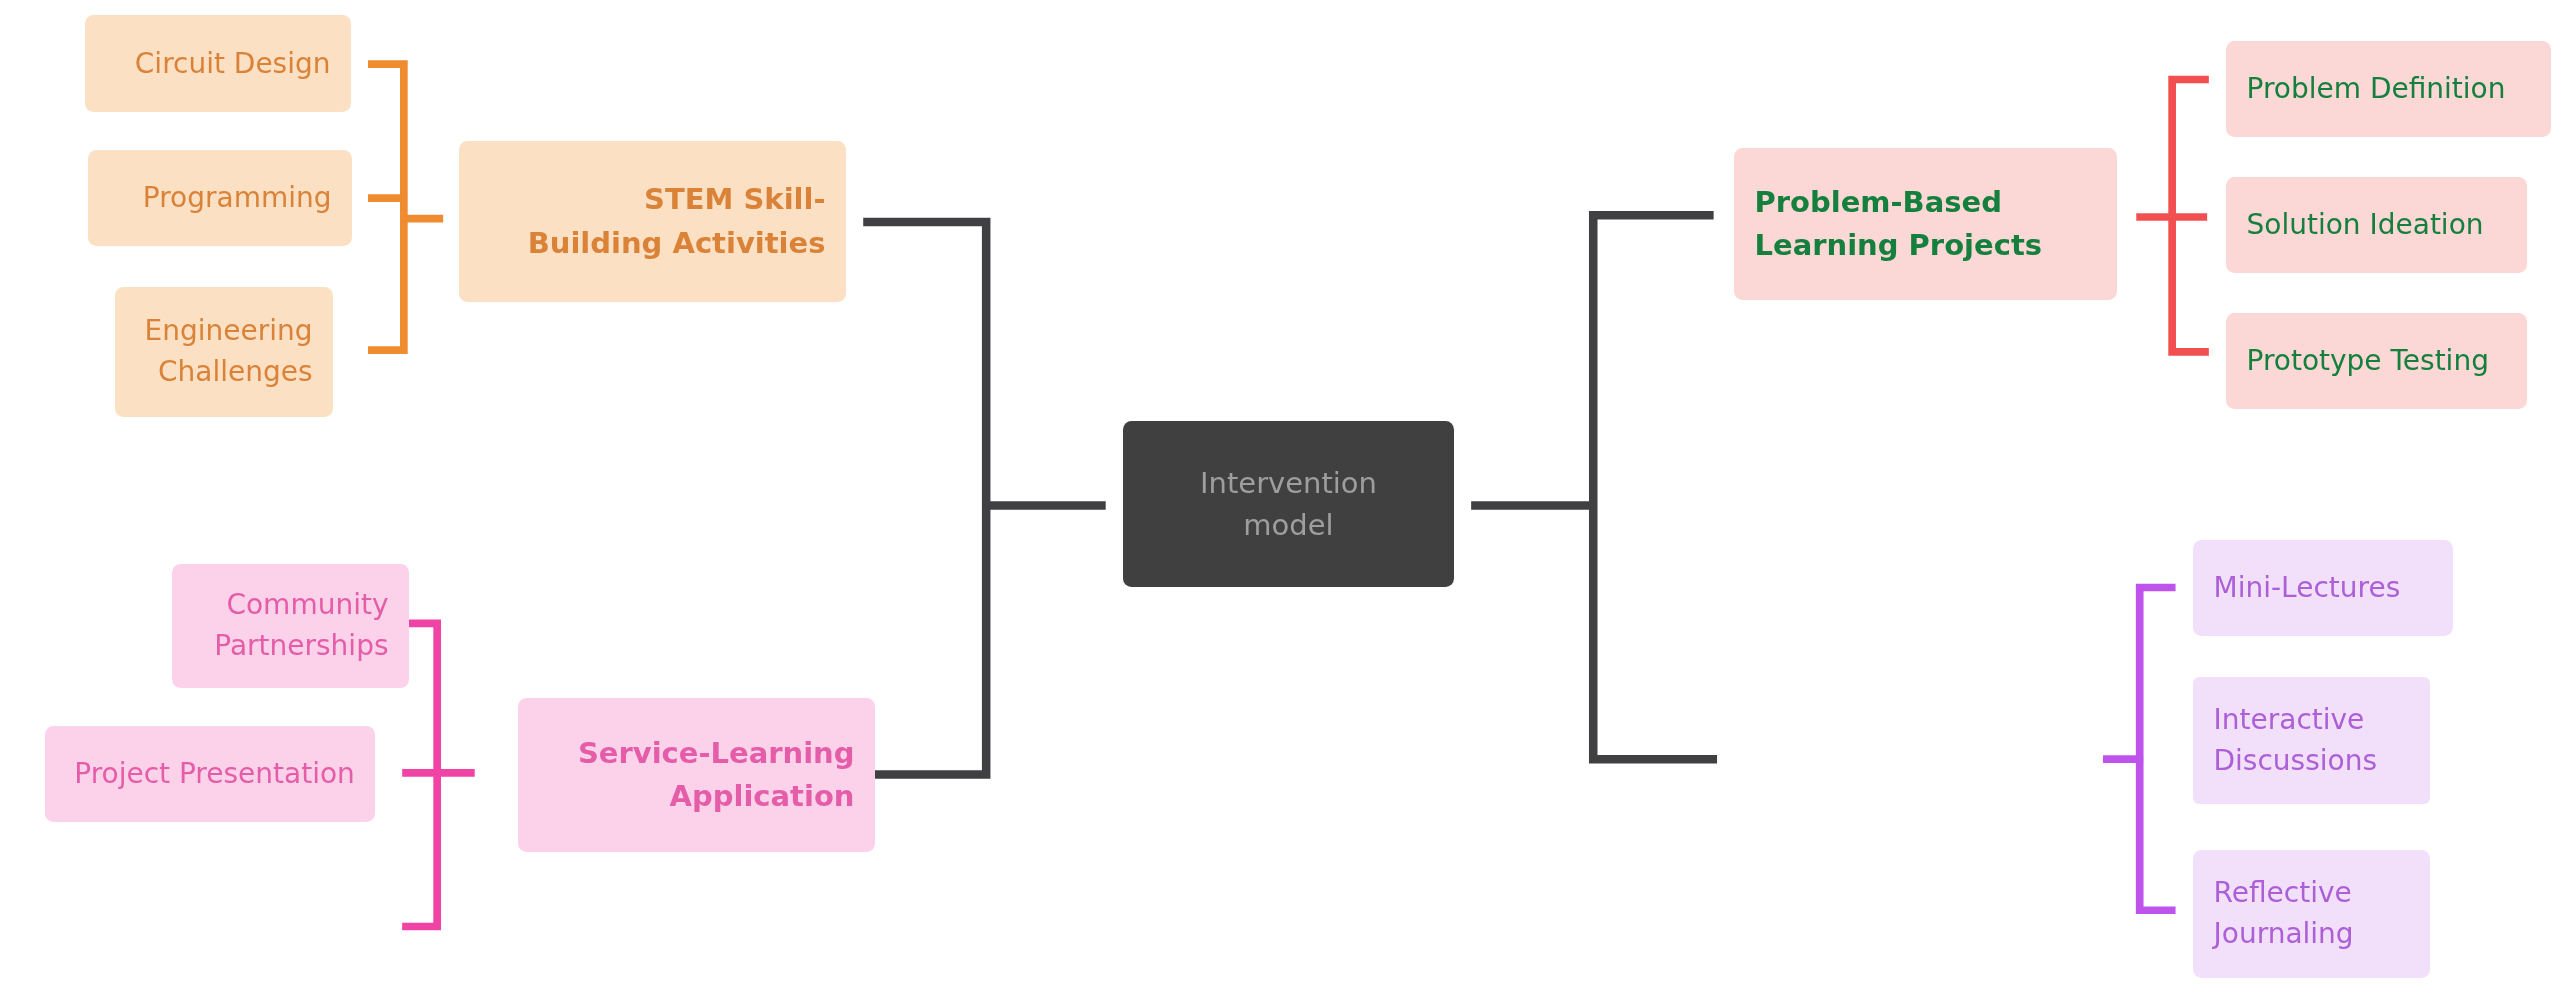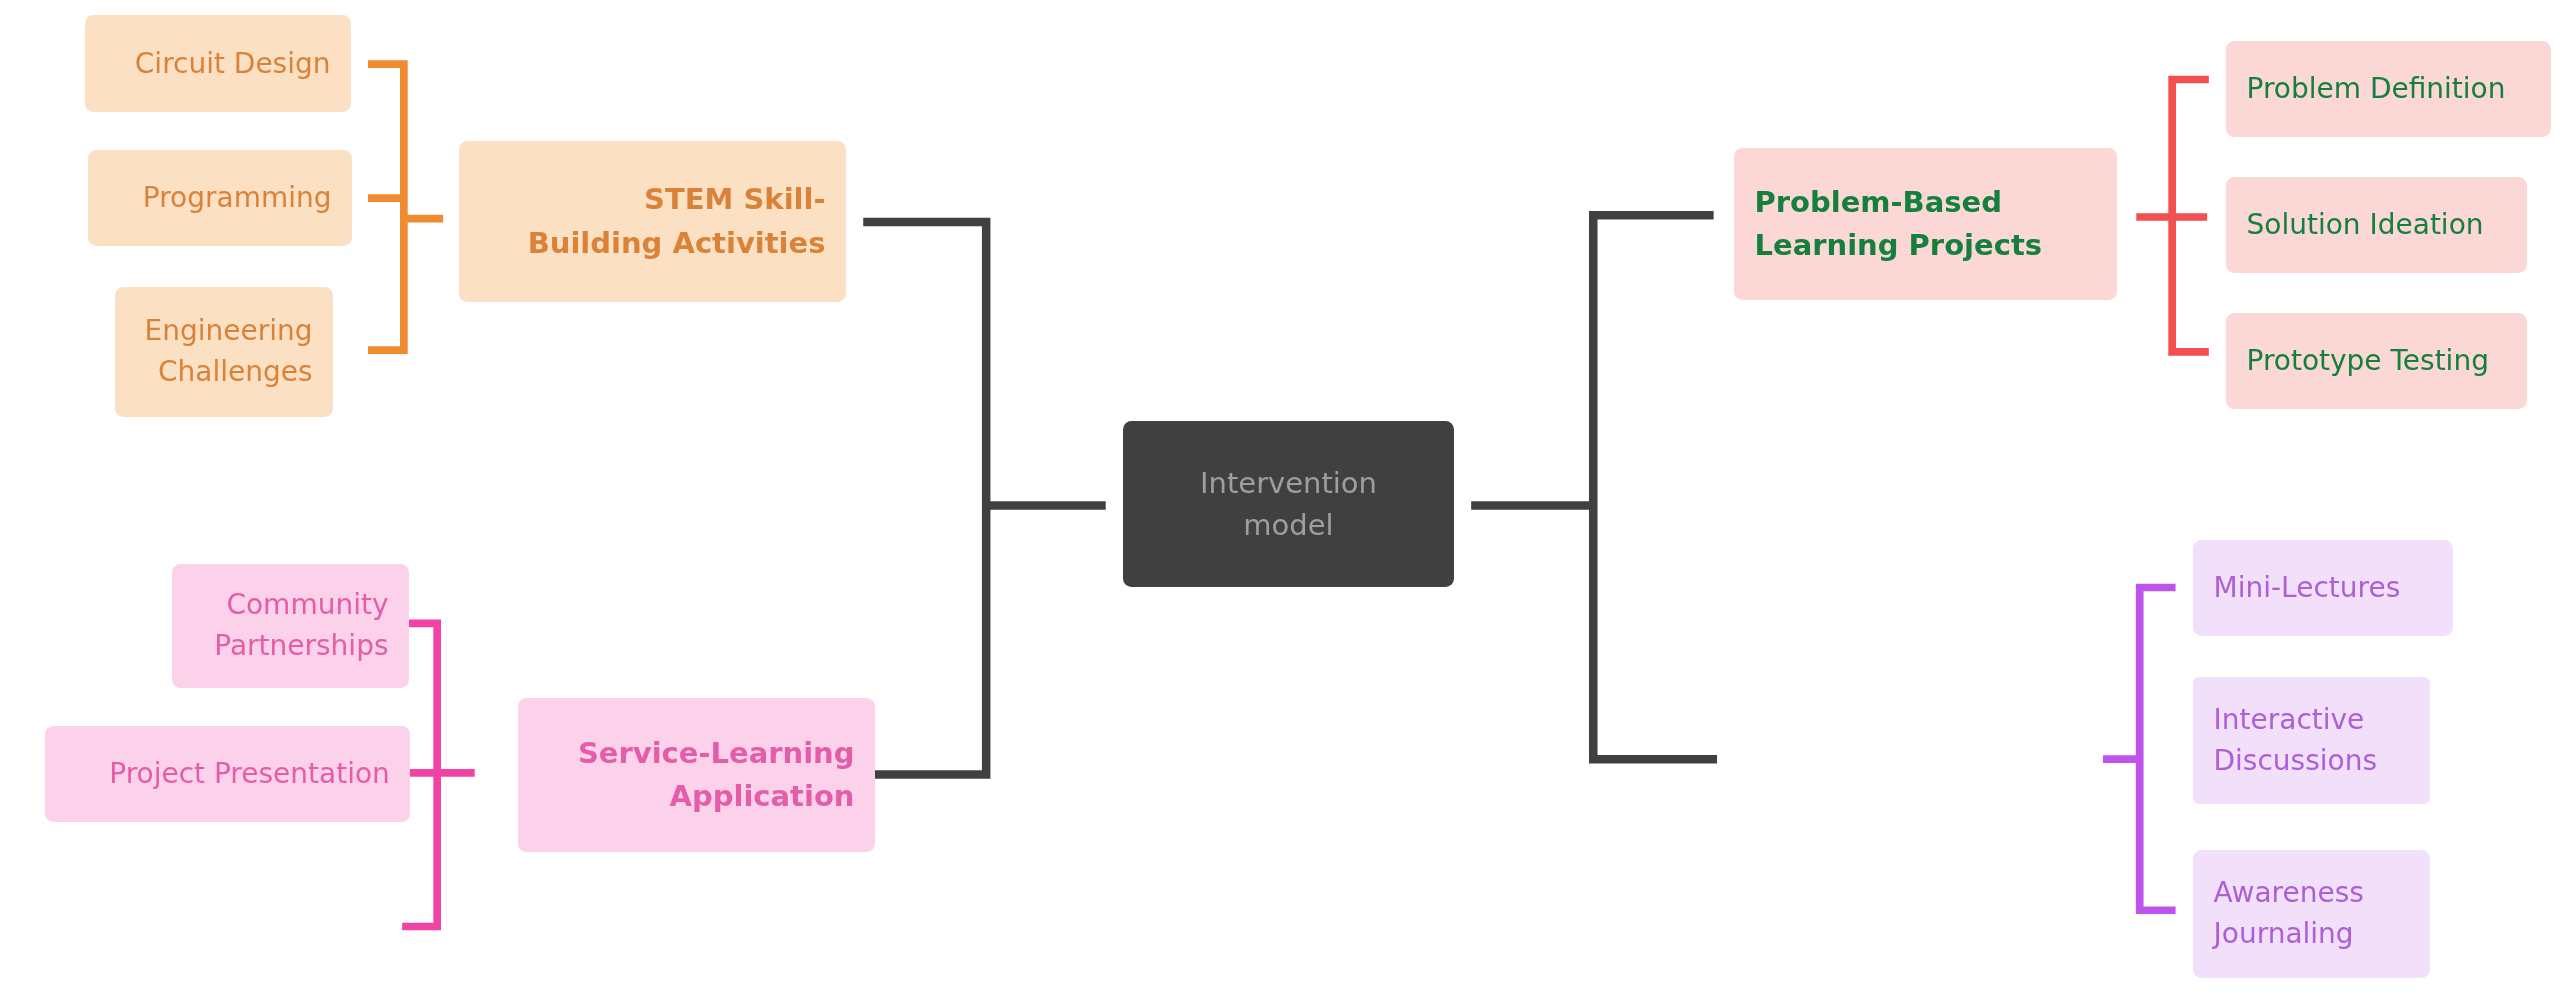--- a/index.html
+++ b/index.html
@@ -29,21 +29,21 @@
   .g-pink{background:#FBD2EA;color:#E55CA8;margin-left:24px;}
   .g-red{background:#FBD7D6;color:#15803d;margin-top:7px;}
   .g-purple{background:#F2E0FB;color:#AC5FD6;}
   .g-center{background:#404040;color:#9E9EA0;font-weight:normal;font-size:29px;}
   
   .n-circuit{left:85px;top:15.4px;width:266px;height:97px;}
   .n-programming{left:88px;top:150px;width:264px;height:96px;}
   .n-engineering{left:115px;top:287px;width:218px;height:130px;}
   .n-stem{left:459px;top:141px;width:387px;height:161px;}
   .n-community{left:148px;top:564px;width:237px;height:124px;}
-  .n-project{left:21.3px;top:726px;width:365px;height:96px;}
+  .n-project{left:21.3px;top:726px;width:330px;height:96px;}
   .n-social{left:121px;top:862px;width:265px;height:128px;}
   .n-service{left:494px;top:698px;width:357px;height:154px;}
   .n-center{left:1123px;top:421px;width:331px;height:166px;}
   .n-pbl{left:1734px;top:141px;width:383px;height:152px;}
   .n-problemdef{left:2226px;top:34px;width:325px;height:96px;}
   .n-solution{left:2226px;top:170px;width:301px;height:96px;}
   .n-prototype{left:2226px;top:306px;width:301px;height:96px;}
   .n-sdg{left:1734px;top:683px;width:352px;height:151px;}
   .n-mini{left:2193px;top:540px;width:260px;height:96px;}
   .n-interactive{left:2193px;top:677px;width:237px;height:127px;border-radius:6px;}
@@ -93,17 +93,17 @@
 
   <div class="node g-red parent align-l n-pbl">Problem-Based
 Learning Projects</div>
   <div class="node g-red align-l n-problemdef">Problem Definition</div>
   <div class="node g-red align-l n-solution">Solution Ideation</div>
   <div class="node g-red align-l n-prototype">Prototype Testing</div>
 
   <div class="node g-purple align-l n-mini">Mini-Lectures</div>
   <div class="node g-purple align-l n-interactive">Interactive
 Discussions</div>
-  <div class="node g-purple align-l n-reflective">Awareness
+  <div class="node g-purple align-l n-reflective">Reflective
 Journaling</div>
 
 </div>
 
 
 </body></html>

